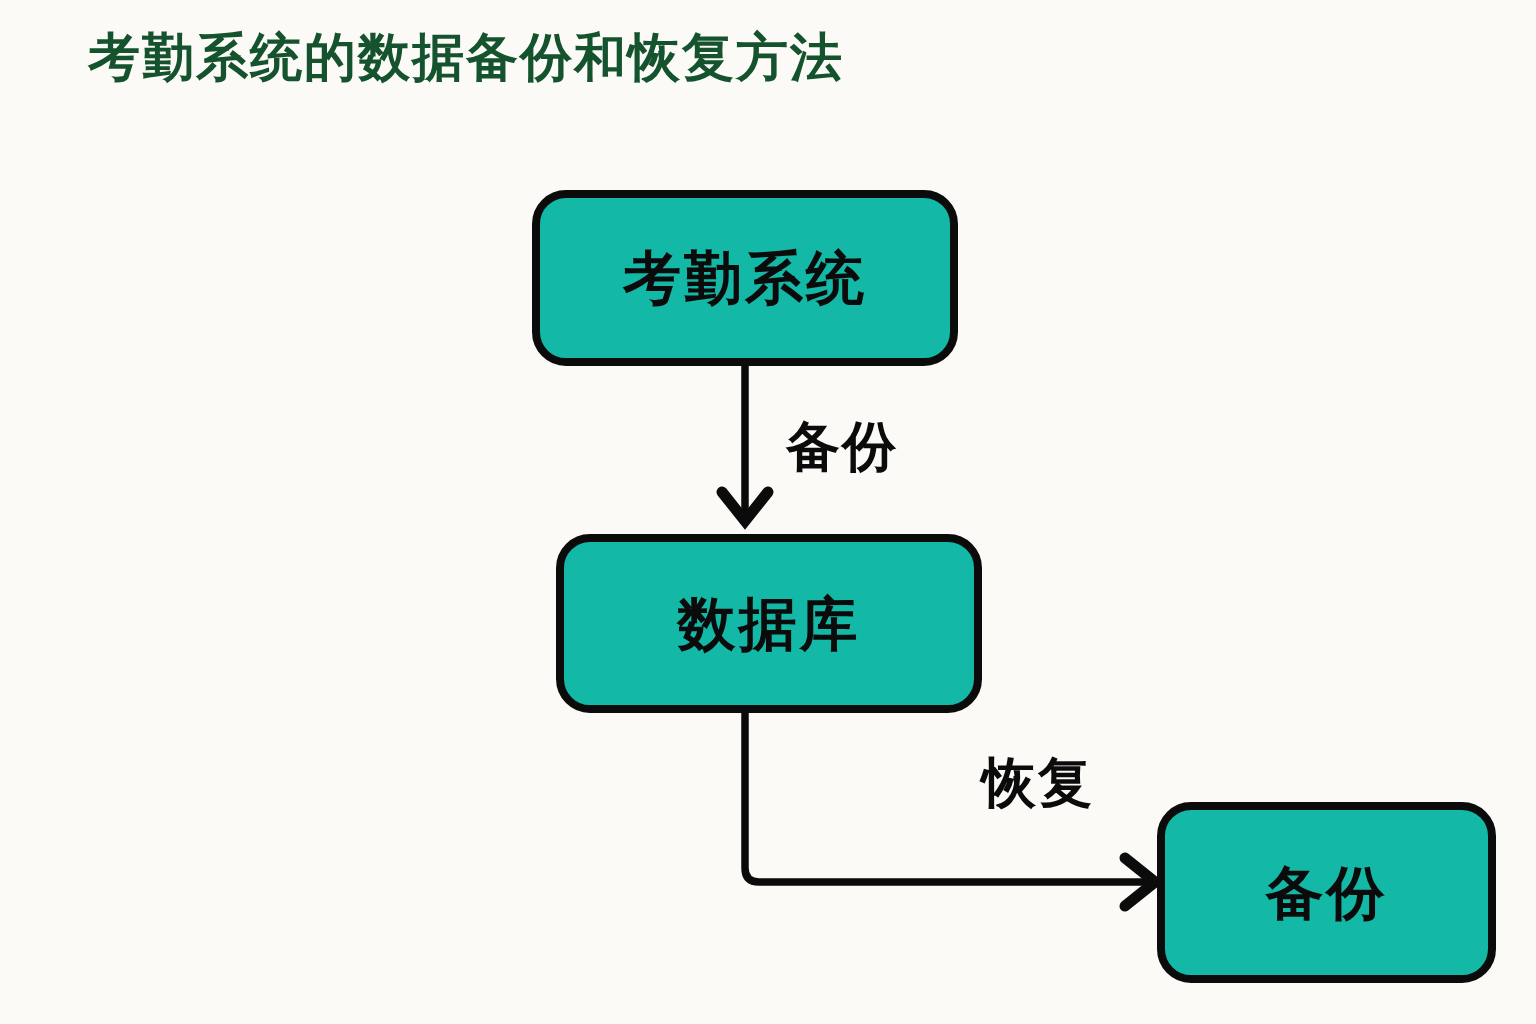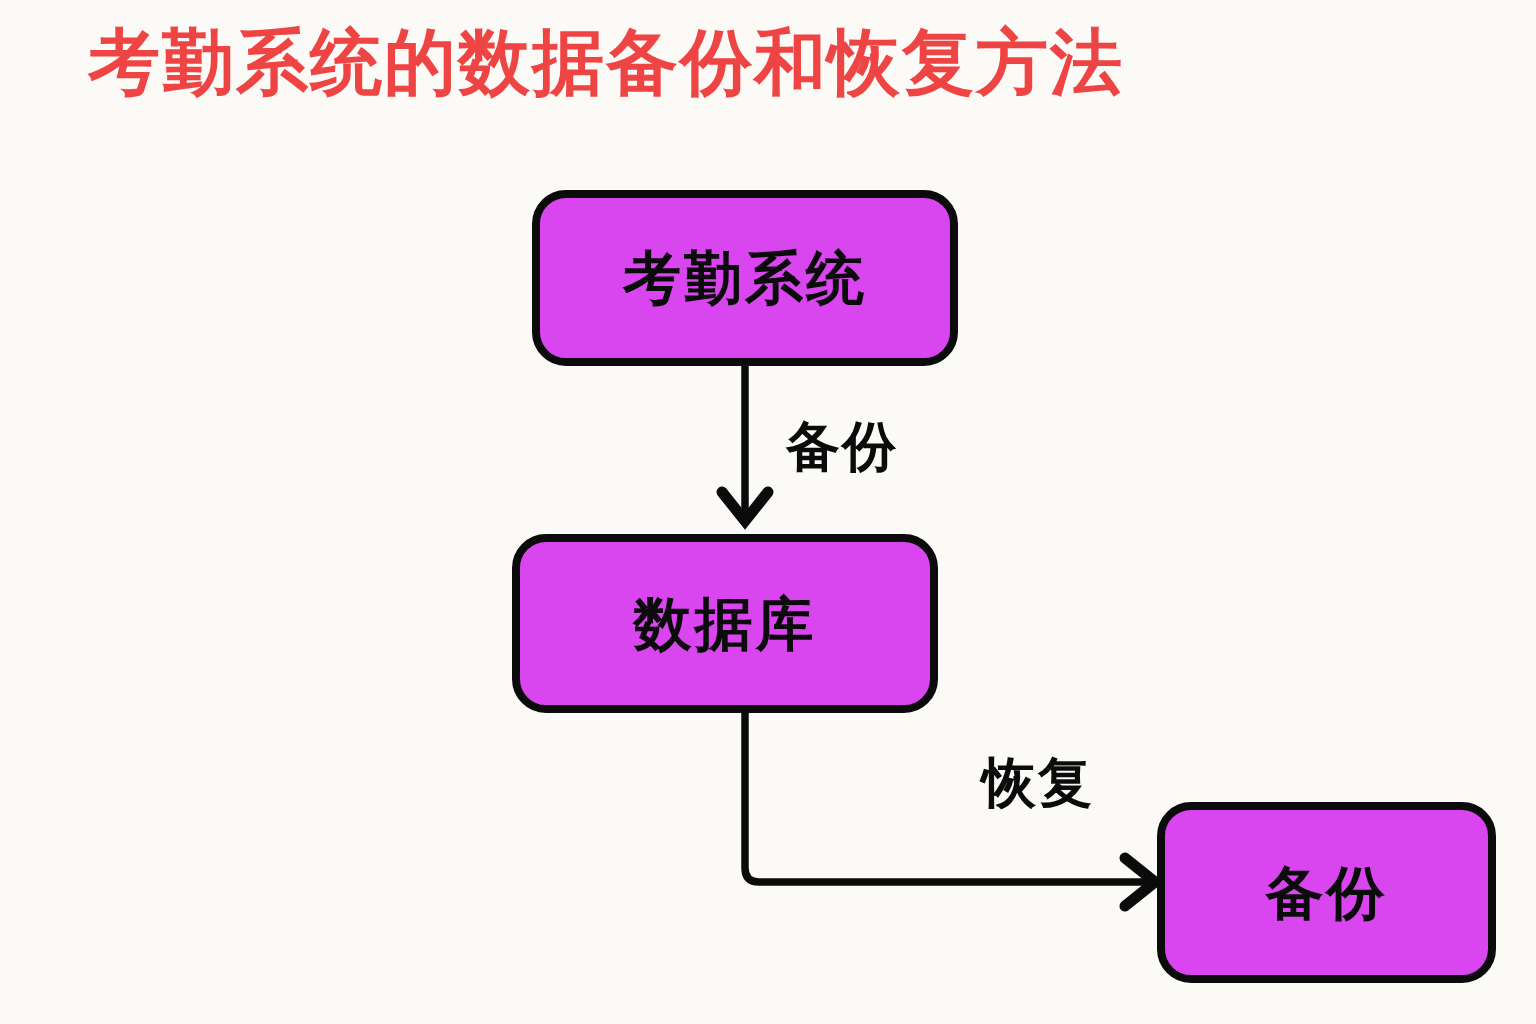--- a/index.html
+++ b/index.html
@@ -18,49 +18,49 @@
     position: relative;
     width: 1536px;
     height: 1024px;
     background: #FBFAF6;
   }
   .diagram-title {
     position: absolute;
     left: 88px;
     top: 28px;
     width: 1360px;
-    font-size: 72px;
+    font-size: 52px;
     font-weight: bold;
-    color: #ef4444;
+    color: #14532d;
     letter-spacing: 2px;
     line-height: 1.12;
     white-space: nowrap;
-    font-family: Liberation Mono, monospace;
+    font-family: Liberation Sans, sans-serif;
   }
   .node {
     position: absolute;
     box-sizing: border-box;
     border: 8px solid #0B0B0B;
     border-radius: 34px;
-    background: #d946ef;
+    background: #14b8a6;
     display: flex;
     align-items: center;
     justify-content: center;
   }
   .node-label {
     font-size: 58px;
     font-weight: bold;
     color: #0B0B0B;
     letter-spacing: 3px;
     line-height: 1;
     white-space: nowrap;
     font-family: "DejaVu Sans", "Liberation Sans", sans-serif;
   }
   #node-system { left: 532px; top: 190px; width: 426px; height: 176px; }
-  #node-database { left: 512px; top: 534px; width: 426px; height: 179px; }
+  #node-database { left: 556px; top: 534px; width: 426px; height: 179px; }
   #node-backup  { left: 1157px; top: 802px; width: 339px; height: 181px; }
 
   .edge-svg {
     position: absolute;
     left: 0;
     top: 0;
     width: 1536px;
     height: 1024px;
     pointer-events: none;
   }

